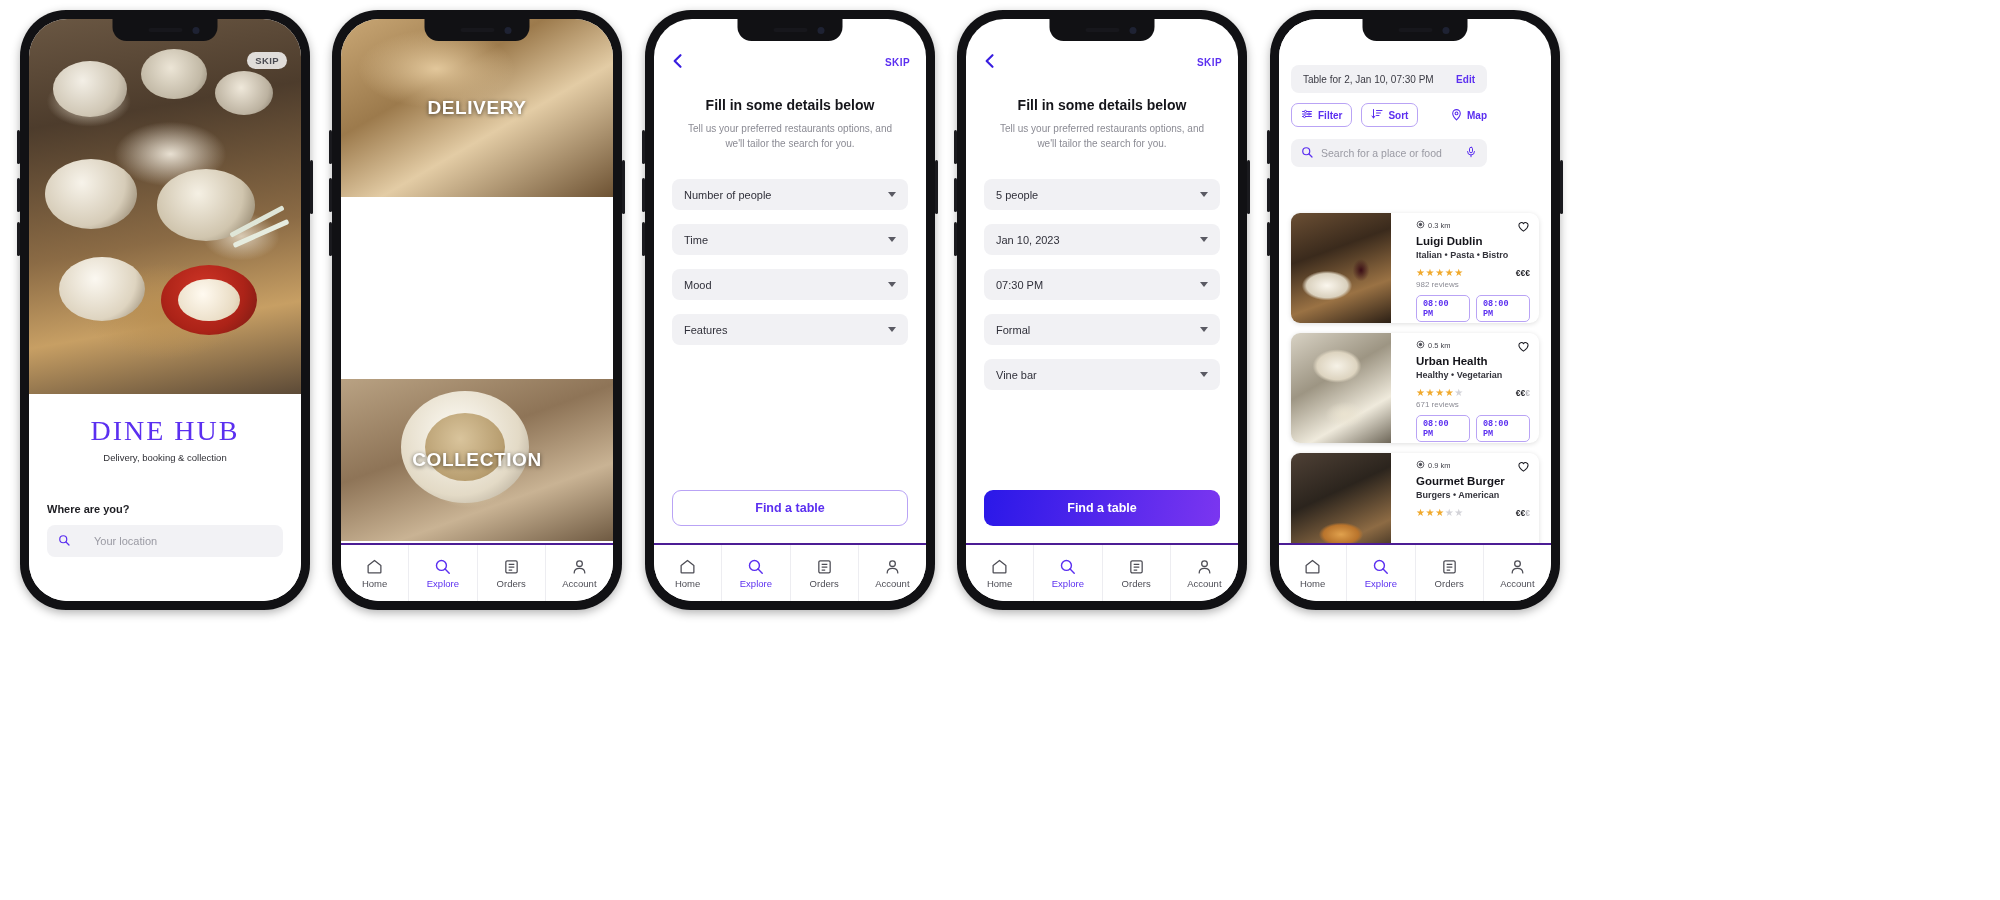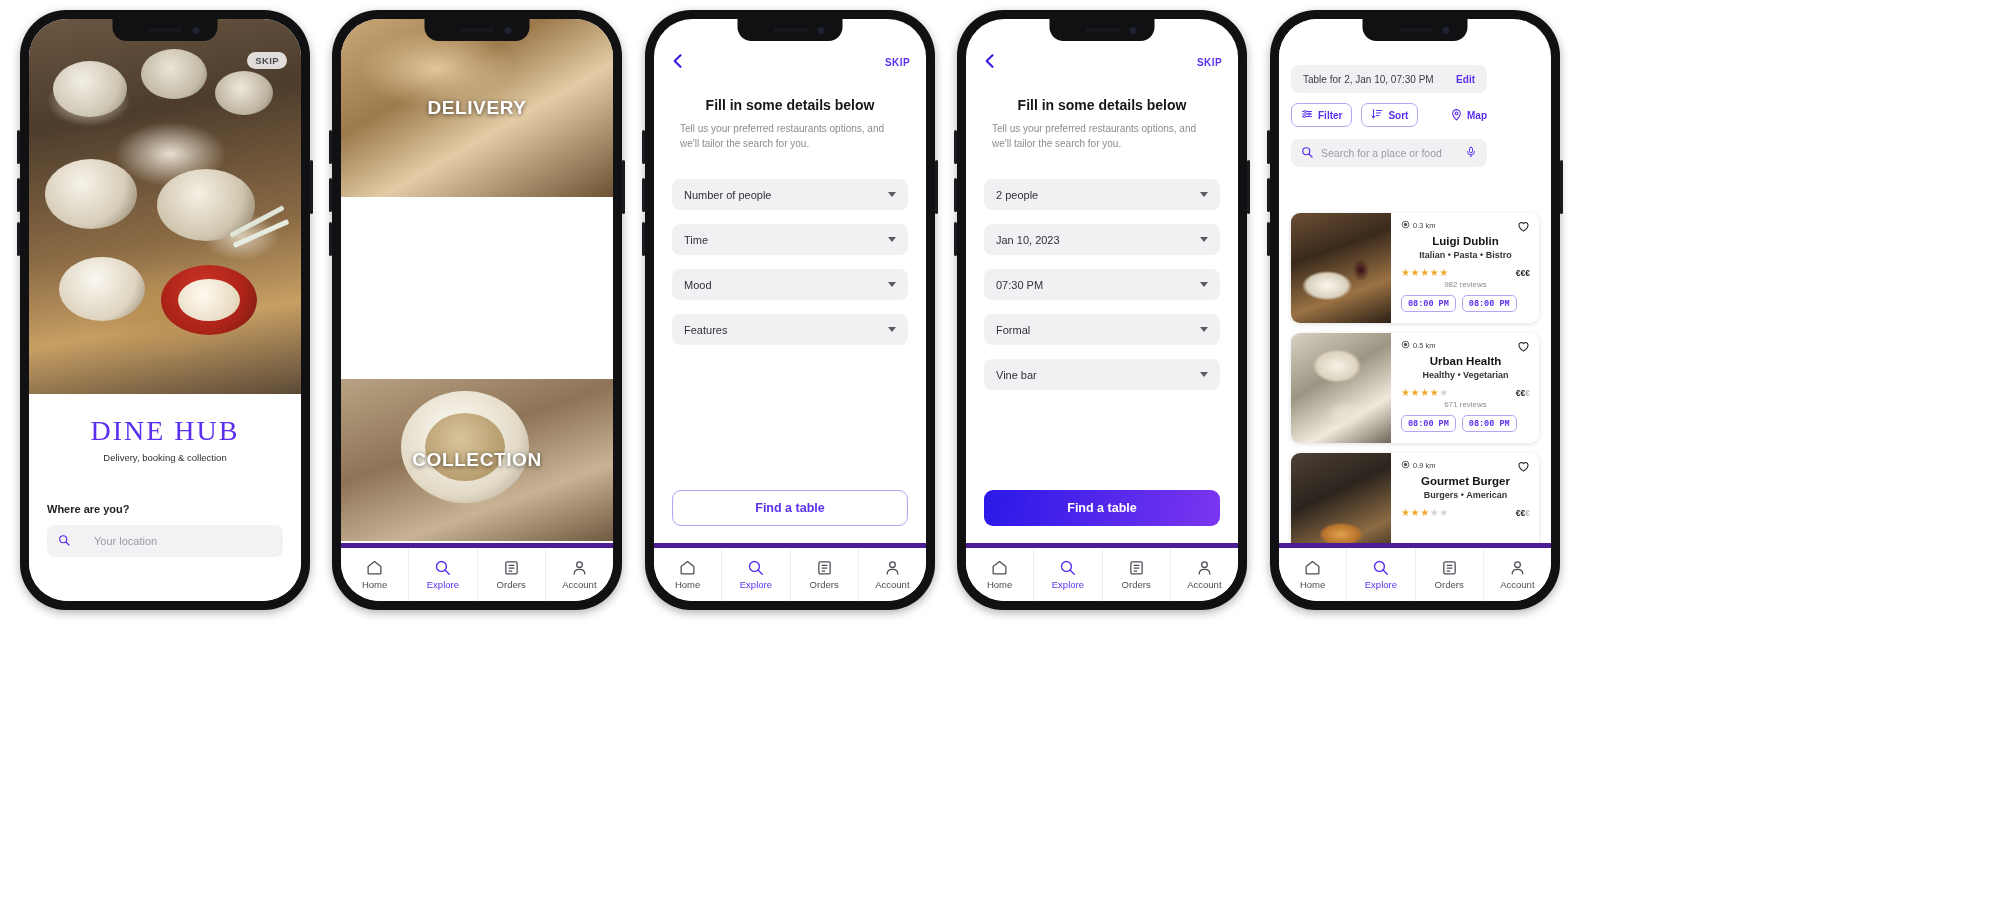--- a/index.html
+++ b/index.html
@@ -85,21 +85,21 @@
   .backchev {
     position: absolute; left: 14px; top: 32px;
     width: 22px; height: 22px; z-index: 30;
   }
 
   
   .tabbar {
     position: absolute; left: 0; bottom: 0;
     width: 272px; height: 58px;
     background: #ffffff;
-    border-top: 5px solid #4c1d95;
+    border-top: 2px solid #4c1d95;
     display: flex;
     z-index: 25;
   }
   .tabbar .tab {
     flex: 1;
     display: flex; flex-direction: column;
     align-items: center; justify-content: center;
     gap: 3px;
     color: #4d4d55;
     border-right: 1px solid #ededf1;
@@ -194,20 +194,21 @@
   .band-sep { position:absolute; left:0; width:272px; height:4px; background:#ffffff; }
 
   
   .form-title {
     margin-top: 78px;
     text-align: center;
     font-size: 14px; font-weight: 700; color: #15151a;
   }
   .form-sub {
     margin: 9px 26px 0 26px;
+    text-align: center;
     font-size: 10px; line-height: 1.45; color: #8b8b94;
   }
   .field {
     margin: 0 18px 14px 18px;
     height: 31px;
     background: #f1f1f4;
     border-radius: 8px;
     display: flex; align-items: center; justify-content: space-between;
     padding: 0 12px;
   }
@@ -277,21 +278,21 @@
       radial-gradient(ellipse 34px 20px at 36% 66%, #fbf7ee 0%, #d9d0bd 60%, rgba(217,208,189,0) 74%),
       radial-gradient(ellipse 12px 16px at 70% 52%, #3a0d16 0%, rgba(58,13,22,0) 70%),
       linear-gradient(160deg,#6b4f34 0%,#3a2a1c 35%,#9a7244 70%,#2b1f15 100%); }
   .thumb-2 { background:
       radial-gradient(ellipse 32px 22px at 46% 30%, #f6f2e7 0%, #ddd4c0 62%, rgba(221,212,192,0) 76%),
       radial-gradient(ellipse 28px 18px at 54% 74%, #eae3d0 0%, rgba(234,227,208,0) 70%),
       linear-gradient(150deg,#d8d2c4 0%,#9d9583 40%,#efeadc 72%,#6d6658 100%); }
   .thumb-3 { background:
       radial-gradient(ellipse 30px 16px at 50% 74%, #e0a14d 0%, #b9742c 58%, rgba(185,116,44,0) 74%),
       linear-gradient(155deg,#4f4136 0%,#2b241d 38%,#8d6b44 72%,#1f1a15 100%); }
-  .rcard .body { flex: 1; padding: 7px 9px 0 10px; position: relative; text-align: center; }
+  .rcard .body { flex: 1; padding: 7px 9px 0 25px; position: relative; }
   .dist { display: flex; align-items: center; gap: 3px; font-size: 7.5px; color: #44444c; }
   .rname { margin-top: 4px; font-size: 11.5px; font-weight: 700; color: #14141a; }
   .rcats { margin-top: 3px; font-size: 9px; font-weight: 600; color: #33333b; }
   .rrow { margin-top: 7px; display: flex; align-items: center; }
   .stars { font-size: 10px; letter-spacing: .6px; color: #f0a92c; }
   .stars .off { color: #d3d3d8; }
   .price { margin-left: auto; font-size: 8.5px; font-weight: 700; color: #1c1c22; }
   .price .dim { color: #b6b6bd; }
   .reviews { margin-top: 2px; font-size: 8px; color: #8c8c95; }
   .slots { margin-top: 6px; display: flex; gap: 6px; }
@@ -504,21 +505,21 @@
             <polyline points="15 5 8 12 15 19"></polyline>
           </svg>
       </span>
       <div class="skip">SKIP</div>
 
       <div class="form-title">Fill in some details below</div>
       <div class="form-sub">Tell us your preferred restaurants options, and we'll tailor the search for you.</div>
 
       <div class="fields-wrap">
         <div class="field">
-          <span class="val">2 people</span>
+          <span class="val">5 people</span>
           <span class="caret"></span>
         </div>
         <div class="field">
           <span class="val">Jan 10, 2023</span>
           <span class="caret"></span>
         </div>
         <div class="field">
           <span class="val">07:30 PM</span>
           <span class="caret"></span>
         </div>

